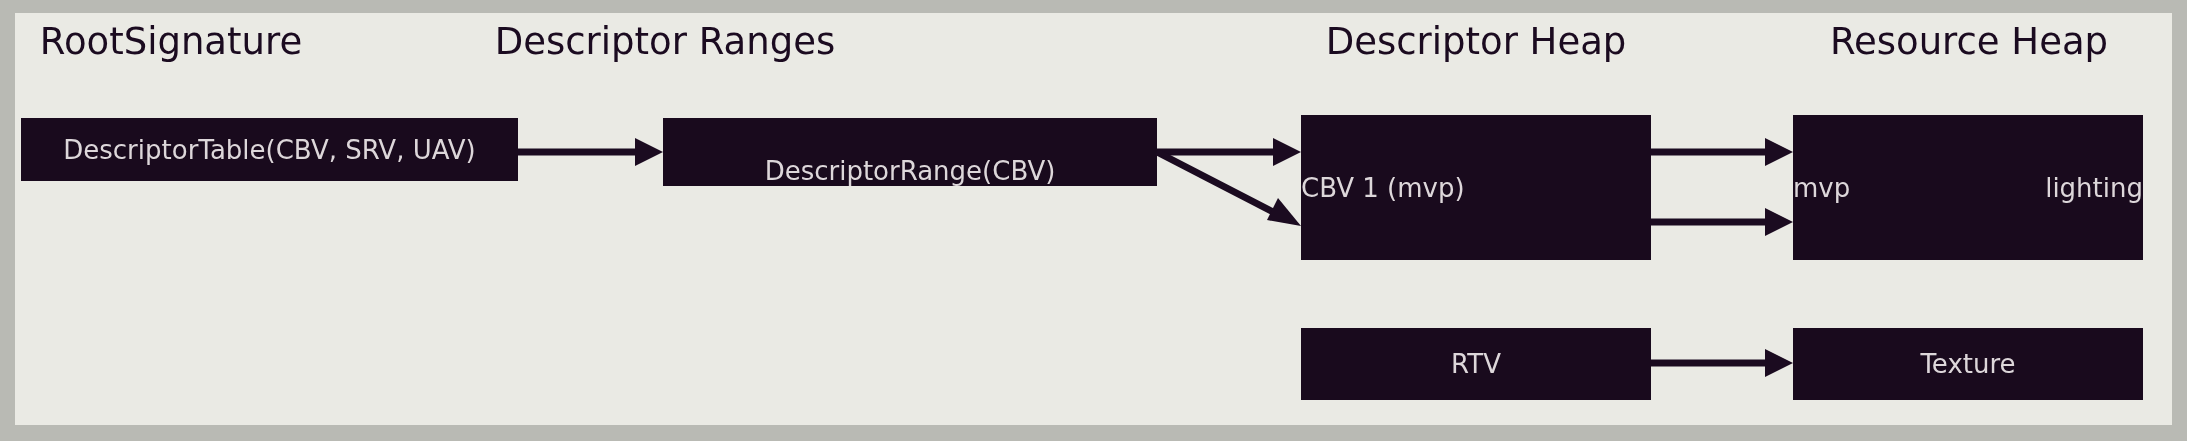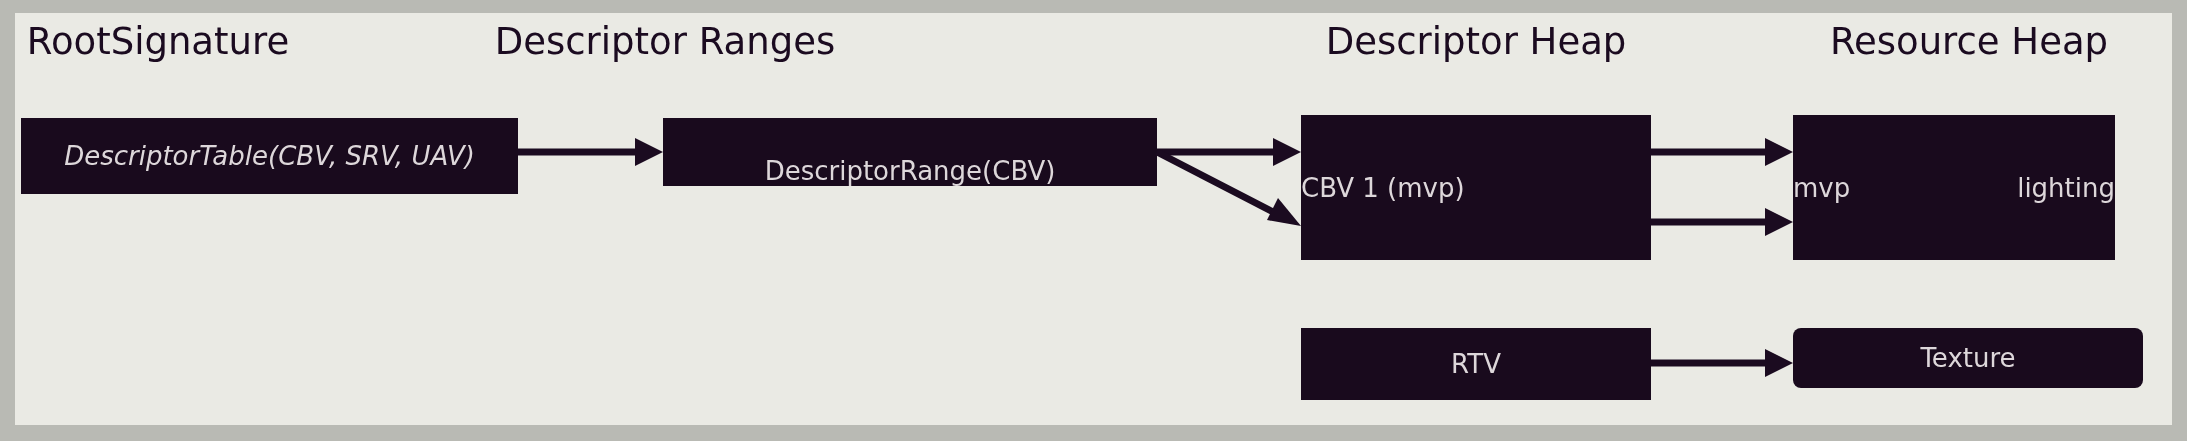--- a/index.html
+++ b/index.html
@@ -38,50 +38,50 @@
   svg.edges{position:absolute;left:0;top:0;width:2187px;height:441px;pointer-events:none;}
   .edge{stroke:#1b0b20;stroke-width:7;fill:none;}
   .edge-head{fill:#1b0b20;}
 </style>
 </head>
 <body>
 
 <div id="root">
   <div id="panel">
 
-    <div class="col-title" style="left:143px;top:7px;">RootSignature</div>
+    <div class="col-title" style="left:156px;top:7px;">RootSignature</div>
 
     <div class="col-title" style="left:650px;top:7px;">Descriptor Ranges</div>
 
     <div class="col-title" style="left:1461px;top:7px;">Descriptor Heap</div>
 
     <div class="col-title" style="left:1954px;top:7px;">Resource Heap</div>
 
-    <div class="node" style="left:6px;top:105px;width:497px;height:76px;font-style:italic;">
+    <div class="node" style="left:6px;top:105px;width:497px;height:63px;">
       <span class="line">DescriptorTable(CBV, SRV, UAV)</span>
     </div>
 
     <div class="node" style="left:648px;top:105px;width:494px;height:68px;align-items:flex-end;">
       <span class="line">DescriptorRange(CBV)</span>
     </div>
 
     <div class="node stacked" style="left:1286px;top:102px;width:350px;height:145px;">
       <span class="line">CBV 1 (mvp)</span>
     </div>
 
-    <div class="node stacked" style="left:1778px;top:102px;width:322px;height:145px;gap:20px;">
+    <div class="node stacked" style="left:1778px;top:102px;width:350px;height:145px;gap:20px;">
       <span class="line">mvp</span>
       <span class="line">lighting</span>
     </div>
 
     <div class="node" style="left:1286px;top:315px;width:350px;height:72px;">
       <span class="line">RTV</span>
     </div>
 
-    <div class="node" style="left:1778px;top:315px;width:350px;height:60px;border-radius:8px;">
+    <div class="node" style="left:1778px;top:315px;width:350px;height:72px;">
       <span class="line">Texture</span>
     </div>
   </div>
 
   <svg class="edges" viewBox="0 0 2187 441">
 
     <g>
       <line class="edge" x1="518" y1="152" x2="642" y2="152"></line>
       <polygon class="edge-head" points="663,152 635,138 635,166"></polygon>
     </g>

